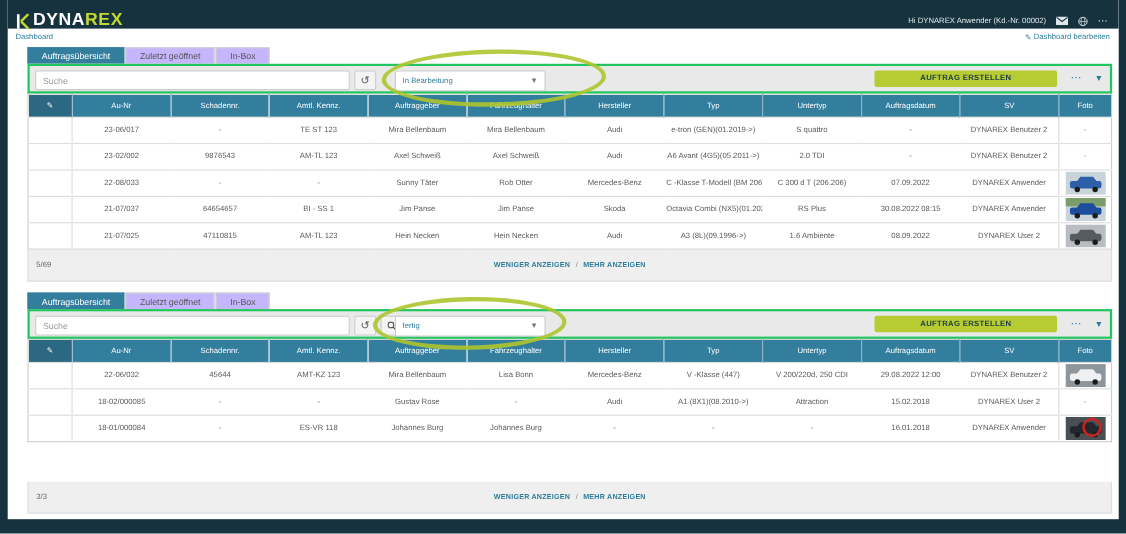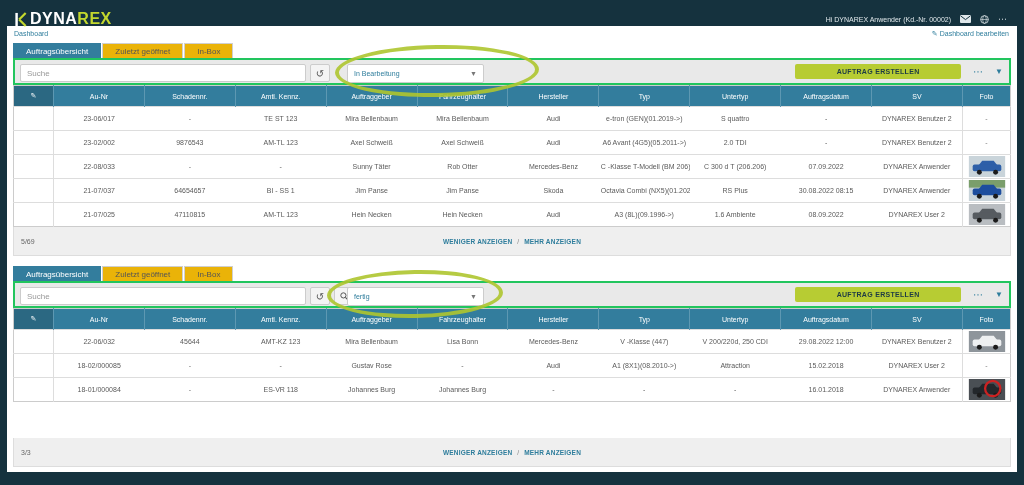--- a/index.html
+++ b/index.html
@@ -14,27 +14,27 @@
   .logo-rex { color: #c3d82e; }
   .topbar-right { display: flex; align-items: center; gap: 9px; }
   .greeting { color: #dfe7ea; font-size: 7px; }
   .top-icon { color: #dfe7ea; font-size: 9px; line-height: 1; cursor: pointer; display: inline-flex; align-items: center; }
 
   
   .crumb-row { height: 15px; display: flex; align-items: center; justify-content: space-between; padding: 0 8px 0 7px; }
   .crumb { color: #2e7d9c; font-size: 7px; text-decoration: none; }
   .edit-link { color: #2e7d9c; font-size: 7px; text-decoration: none; display: inline-flex; gap: 2px; align-items: center; }
 
-  .content { padding: 2px 6px 0 6px; }
+  .content { padding: 2px 6px 0 6px; margin-left: 12px; }
   .widget { position: relative; }
   .widget + .widget { margin-top: 10px; }
 
   
   .tabs { display: flex; height: 15px; }
-  .tab { font-size: 8px; padding: 0 12px; display: flex; align-items: center; background: #eab308; border: 1px solid #cfcfcf; border-bottom: none; color: #555; cursor: pointer; margin-right: 1px; }
+  .tab { font-size: 8px; padding: 0 12px; display: flex; align-items: center; background: #c4b5fd; border: 1px solid #cfcfcf; border-bottom: none; color: #555; cursor: pointer; margin-right: 1px; }
   .tab.active { background: #337d9d; color: #fff; border-color: #337d9d; }
 
   
   .toolbar { position: relative; height: 27px; background: #e9e9e9; border: 2px solid #22c55e; }
   .search-input { position: absolute; left: 5px; top: 4px; width: 286px; height: 18px; border: 1px solid #ccc; border-radius: 2px; font-size: 8px; padding: 0 6px; color: #555; font-family: "Liberation Sans", sans-serif; }
   .search-input::placeholder { color: #999; }
   .tool-btn { position: absolute; top: 4px; width: 20px; height: 18px; background: #f4f4f4; border: 1px solid #ccc; border-radius: 2px; font-size: 10px; color: #555; display: flex; align-items: center; justify-content: center; cursor: pointer; }
   .btn-reload { left: 295px; }
   .btn-search { left: 319px; }
   .filter-select { position: absolute; left: 332px; top: 4px; width: 137px; height: 19px; background: #fff; border: 1px solid #ccc; border-radius: 2px; display: flex; align-items: center; justify-content: space-between; padding: 0 6px; cursor: pointer; z-index: 2; }

